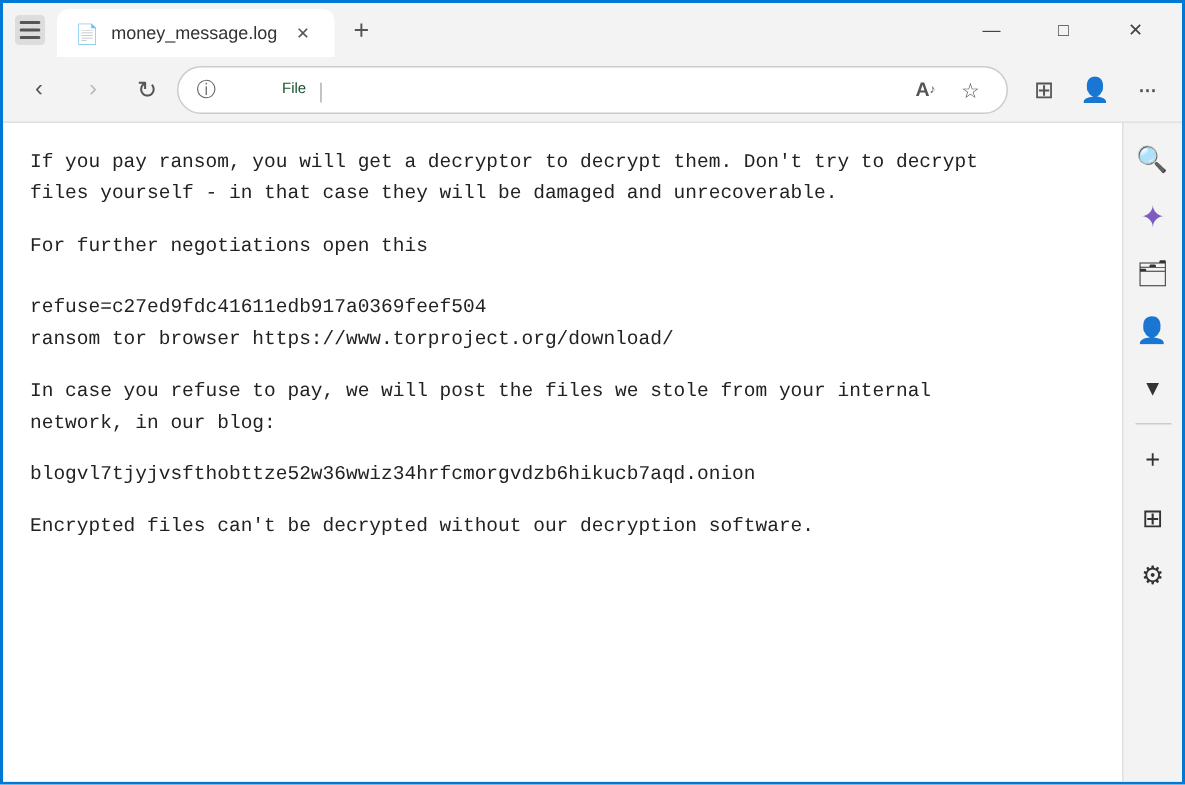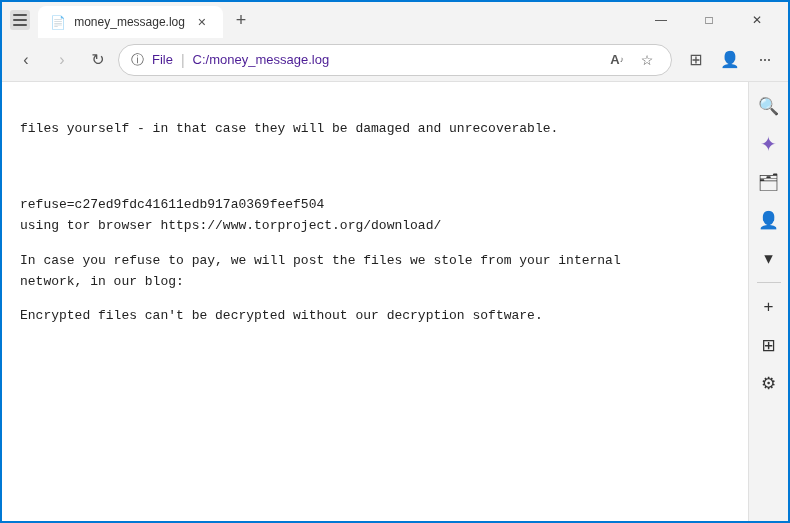--- a/index.html
+++ b/index.html
@@ -123,22 +123,23 @@
     }
     .address-icon {
       color: #666;
       font-size: 13px;
     }
     .address-divider {
       color: #bbb;
       font-size: 14px;
     }
     .address-text {
-      font-size: 13px;
-      color: #4c1d95;
+      font-size: 10px;
+      color: #14532d;
+      margin-left: 36px;
     }
     .address-right-icons {
       margin-left: auto;
       display: flex;
       gap: 6px;
       align-items: center;
     }
     .addr-icon-btn {
       width: 24px; height: 24px;
       display: flex; align-items: center; justify-content: center;
@@ -248,49 +249,51 @@
 
 <div class="nav-bar">
   <div class="nav-btn">‹</div>
   <div class="nav-btn disabled">›</div>
   <div class="nav-btn">↻</div>
 
   <div class="address-bar">
     <span class="address-icon">ⓘ</span>
     <span class="address-text">File</span>
     <span class="address-divider">|</span>
-    <span class="address-text">C:/money_message.log</span>
     <div class="address-right-icons">
       <span class="addr-icon-btn" style="font-size:13px; font-weight:bold;">A<sup style="font-size:8px;">♪</sup></span>
       <span class="addr-icon-btn">☆</span>
     </div>
   </div>
 
   <div class="toolbar-right">
     <div class="toolbar-btn">⊞</div>
     <div class="toolbar-btn">👤</div>
     <div class="toolbar-btn" style="font-size:18px; letter-spacing:-2px;">···</div>
   </div>
 </div>
 
 <div class="content-wrapper">
   <div class="content-area">
     <p>
-      <br>
+      <span>If you pay ransom, you will get a decryptor to decrypt them. Don't try to decrypt</span><br>
       <span>files yourself - in that case they will be damaged and unrecoverable.</span>
     </p>
     <p>
-      <br>
+      <span>For further negotiations open this</span><br>
       <br>
       <span>refuse=c27ed9fdc41611edb917a0369feef504</span><br>
-      <span>using tor browser https://www.torproject.org/download/</span>
+      <span>ransom tor browser https://www.torproject.org/download/</span>
     </p>
     <p>
       <span>In case you refuse to pay, we will post the files we stole from your internal</span><br>
       <span>network, in our blog:</span>
+    </p>
+    <p>
+      <span>blogvl7tjyjvsfthobttze52w36wwiz34hrfcmorgvdzb6hikucb7aqd.onion</span>
     </p>
     <p>
       <span>Encrypted files can't be decrypted without our decryption software.</span>
     </p>
   </div>
 
   <div class="right-sidebar">
     <div class="sidebar-btn">🔍</div>
     <div class="sidebar-btn" style="color:#7c5cbf; font-size:20px;">✦</div>
     <div class="sidebar-btn">🗂</div>

